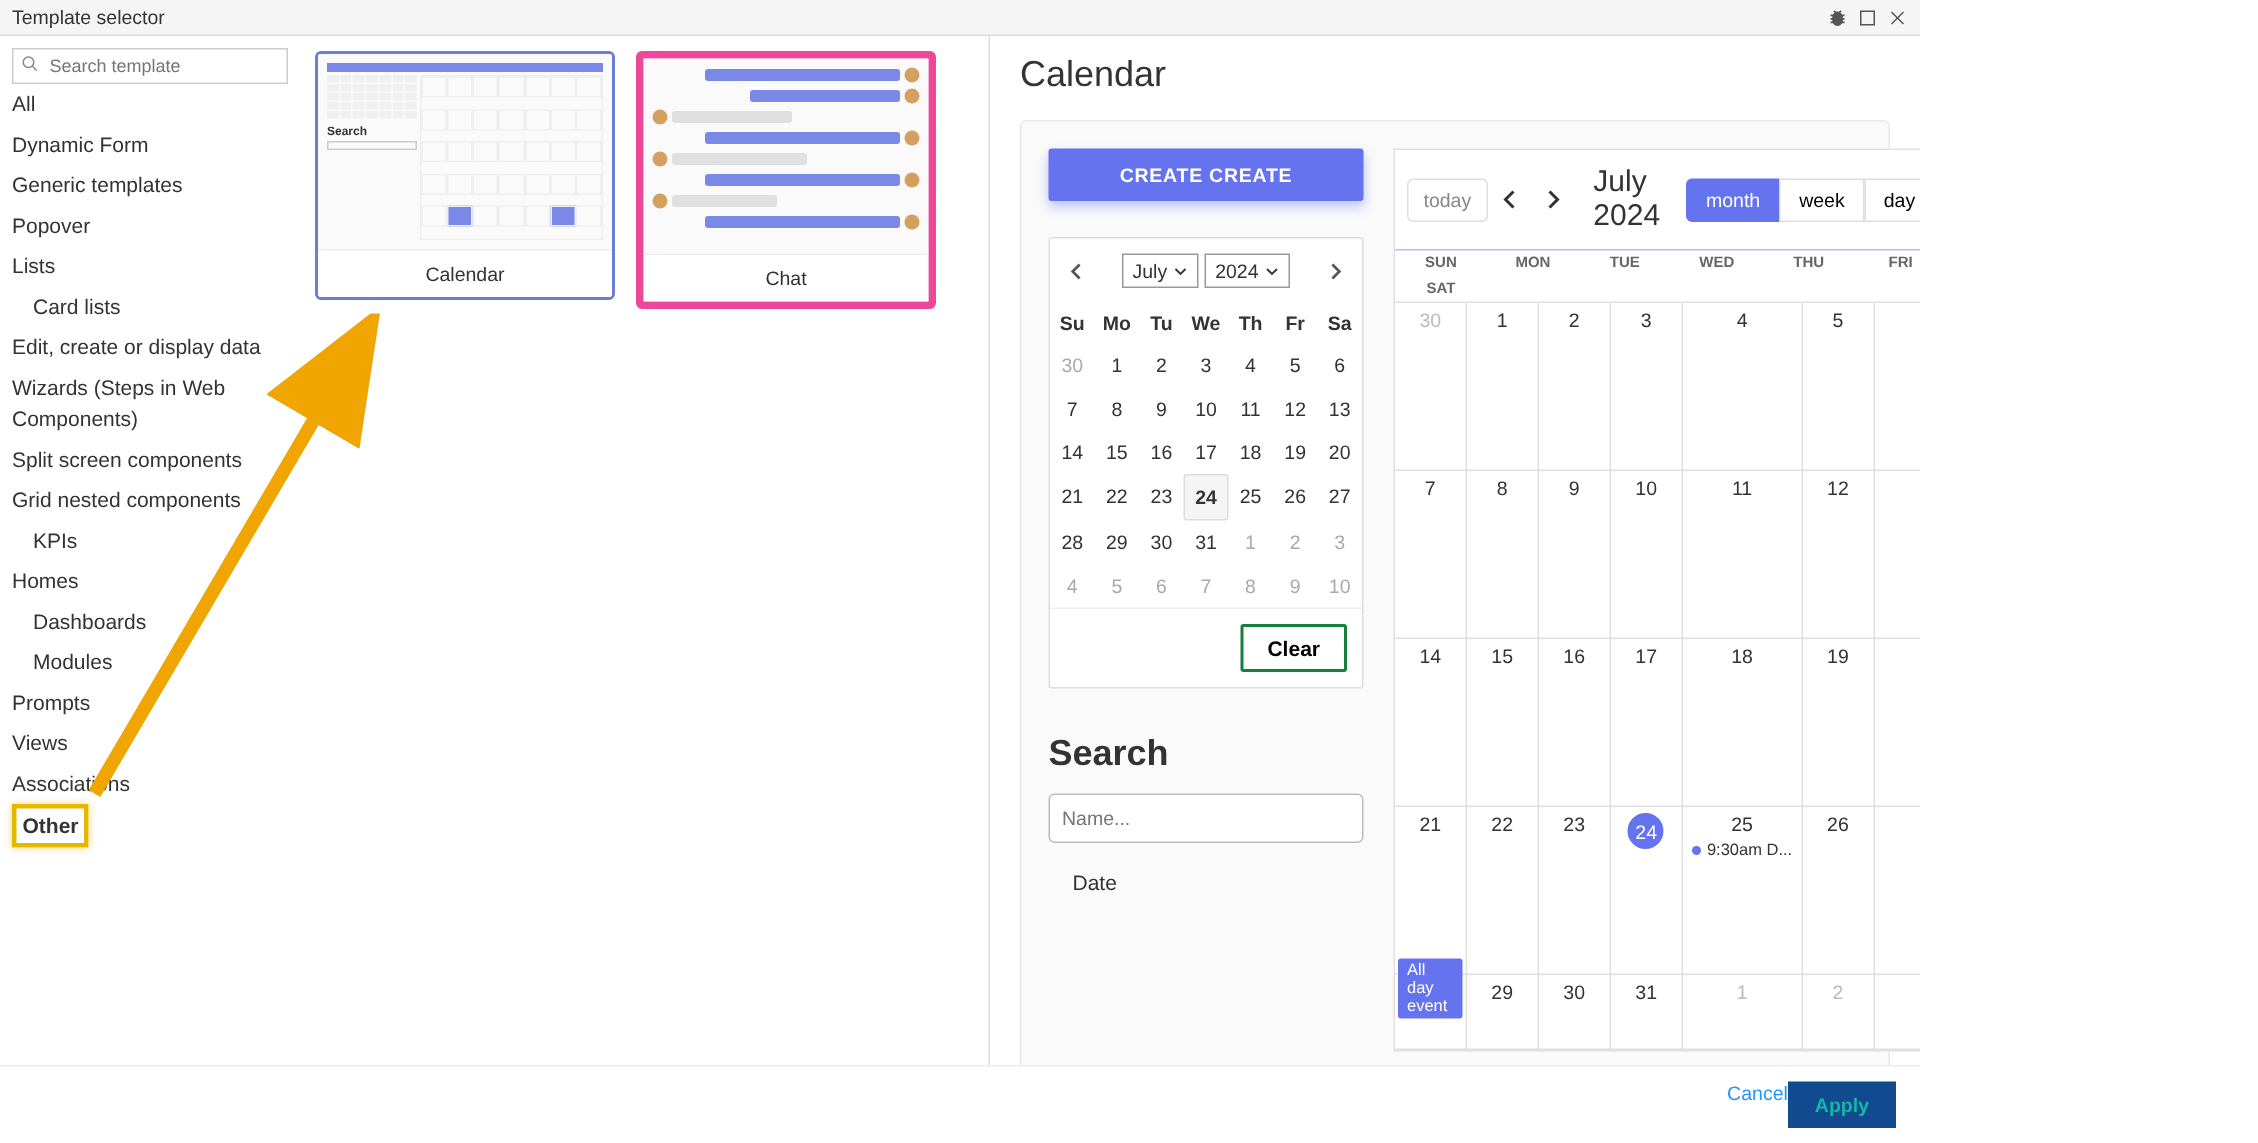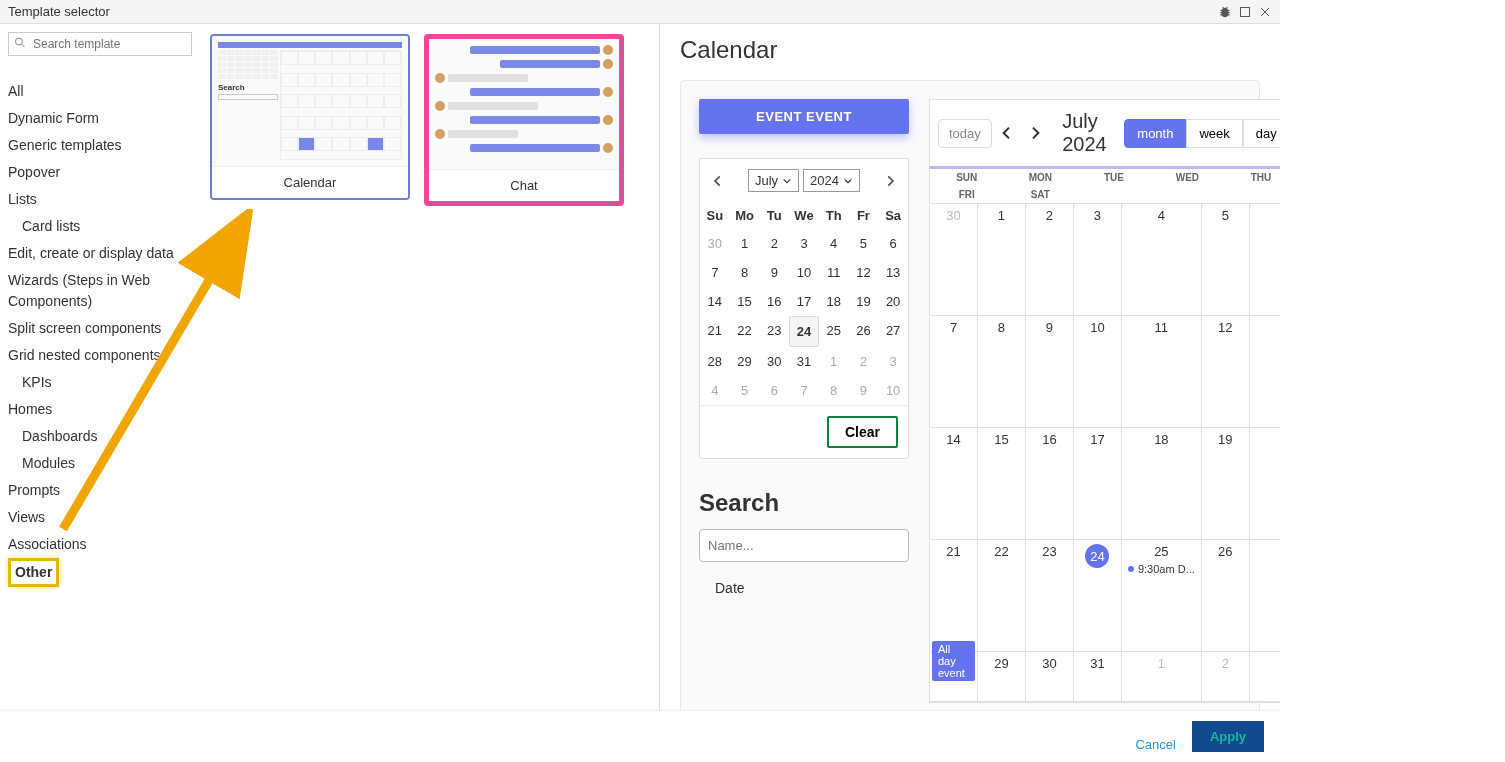--- a/index.html
+++ b/index.html
@@ -10,21 +10,21 @@
     .titlebar { display: flex; justify-content: space-between; align-items: center; padding: 4px 8px; border-bottom: 1px solid #ddd; background: #f5f5f5; }
     .titlebar-title { font-size: 13px; color: #333; font-weight: 500; }
     .titlebar-controls { display: flex; gap: 6px; align-items: center; }
     .titlebar-controls span { width: 14px; height: 14px; display: flex; align-items: center; justify-content: center; cursor: pointer; color: #555; }
     
     .main-area { display: flex; flex: 1; overflow: hidden; }
     
     .left-panel { width: 660px; display: flex; border-right: 1px solid #ddd; }
     
     .sidebar { width: 200px; padding: 8px; }
-    .search-wrap { position: relative; margin-bottom: 22px; }
+    .search-wrap { position: relative; margin-bottom: 0; }
     .search-input { width: 100%; padding: 4px 6px 4px 24px; border: 1px solid #ccc; font-size: 12px; height: 24px; }
     .search-icon-small { position: absolute; left: 6px; top: 50%; transform: translateY(-50%); color: #888; }
     
     .nav-list { list-style: none; }
     .nav-item { padding: 3px 0; font-size: 14px; color: #333; cursor: pointer; line-height: 1.5; }
     .nav-sub { padding-left: 14px; }
     .nav-item.highlighted { border: 3px solid #e5b800; display: inline-block; padding: 1px 4px; font-weight: bold; box-shadow: 0 0 5px rgba(229,184,0,0.5); }
     
     .templates-grid { flex: 1; padding: 10px; display: flex; gap: 14px; align-items: flex-start; }
     .template-card { width: 200px; border: 5px solid #ec4899; border-radius: 4px; overflow: hidden; cursor: pointer; }
@@ -94,35 +94,35 @@
     .cal-toolbar-left { display: flex; align-items: center; gap: 4px; }
     .today-btn { border: 1px solid #ddd; background: #fff; padding: 6px 10px; font-size: 13px; border-radius: 4px; color: #888; cursor: pointer; }
     .cal-nav-btn { width: 32px; height: 32px; display: flex; align-items: center; justify-content: center; cursor: pointer; color: #333; }
     .cal-title { font-size: 20px; margin-left: 12px; }
     .view-btns { display: flex; }
     .view-btn { border: 1px solid #ddd; background: #fff; padding: 6px 12px; font-size: 13px; cursor: pointer; }
     .view-btn:first-child { border-radius: 4px 0 0 4px; }
     .view-btn:last-child { border-radius: 0 4px 4px 0; }
     .view-btn.active { background: #6673ef; color: #fff; border-color: #6673ef; }
     
-    .big-cal-header { display: grid; grid-template-columns: repeat(5,1fr); border-top: 3px solid #c4b5fd; border-bottom: 1px solid #e0e0e0; }
+    .big-cal-header { display: grid; grid-template-columns: repeat(6,1fr); border-top: 1px solid #c4b5fd; border-bottom: 1px solid #e0e0e0; }
     .big-cal-header div { text-align: center; font-size: 10px; font-weight: bold; color: #666; padding: 3px 0; text-transform: uppercase; }
     
     .big-cal-body { display: grid; grid-template-columns: repeat(7,1fr); }
     .big-cal-cell { border-right: 1px solid #e0e0e0; border-bottom: 1px solid #e0e0e0; height: 112px; padding: 4px; font-size: 13px; text-align: center; position: relative; }
     .big-cal-cell:nth-child(7n) { border-right: none; }
     .big-cal-cell.short { height: 50px; }
     .big-cal-cell.muted { color: #bbb; }
     .big-cal-cell.today-num span.num { background: #6673ef; color: #fff; border-radius: 50%; width: 24px; height: 24px; display: inline-flex; align-items: center; justify-content: center; }
     
     .event-bar { position: absolute; left: 2px; right: 2px; bottom: 20px; background: #6673ef; color: #fff; font-size: 11px; padding: 2px 6px; text-align: left; border-radius: 2px; }
     .event-dot { display: flex; align-items: center; gap: 4px; font-size: 11px; color: #333; margin-top: 4px; padding: 0 2px; text-align: center; white-space: nowrap; overflow: hidden; }
     .event-dot::before { content: ''; width: 6px; height: 6px; background: #6673ef; border-radius: 50%; display: inline-block; flex-shrink: 0; }
     
-    .footer { display: flex; justify-content: flex-end; align-items: flex-end; padding: 10px 16px; gap: 16px; border-top: 1px solid #eee; }
+    .footer { display: flex; justify-content: flex-end; align-items: flex-start; padding: 10px 16px; border-top: 1px solid #eee; }
     .cancel-link { color: #2196f3; cursor: pointer; font-size: 13px; }
     .apply-btn { background: #1e5799; background: #114a8f; color: #14b8a6; border: none; padding: 8px 18px; font-size: 13px; font-weight: bold; cursor: pointer; }
   </style>
 </head>
 <body>
 
 <div class="window">
   <div class="titlebar">
     <span class="titlebar-title">Template selector</span>
     <div class="titlebar-controls">
@@ -298,21 +298,21 @@
         <line x1="8" y1="320" x2="190" y2="10" stroke="#f0a500" stroke-width="9" marker-end="url(#ah)"></line>
       </svg>
     </div>
 
     <div class="right-panel">
       <h1 class="page-heading">Calendar</h1>
 
       <div class="preview-box">
         <div class="preview-inner">
           <div class="preview-left">
-            <button class="create-btn">EVENT EVENT</button>
+            <button class="create-btn">CREATE CREATE</button>
             
             <div class="datepicker">
               <div class="dp-header">
                 <span class="dp-nav">
                     <svg width="14" height="14" viewBox="0 0 24 24" fill="none" stroke="currentColor" stroke-width="3">
                       <polyline points="15 4 7 12 15 20"></polyline>
                     </svg>
                   </span>
                 <div class="dp-selects">
                   <div class="dp-select">

